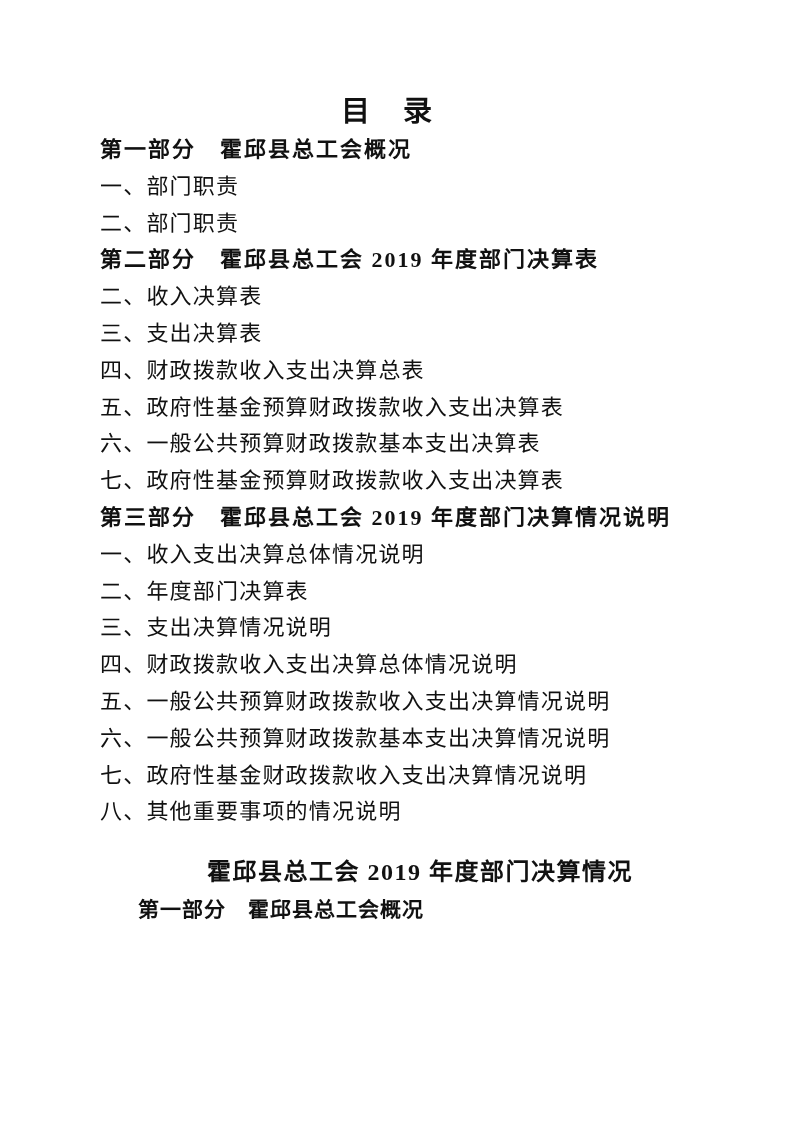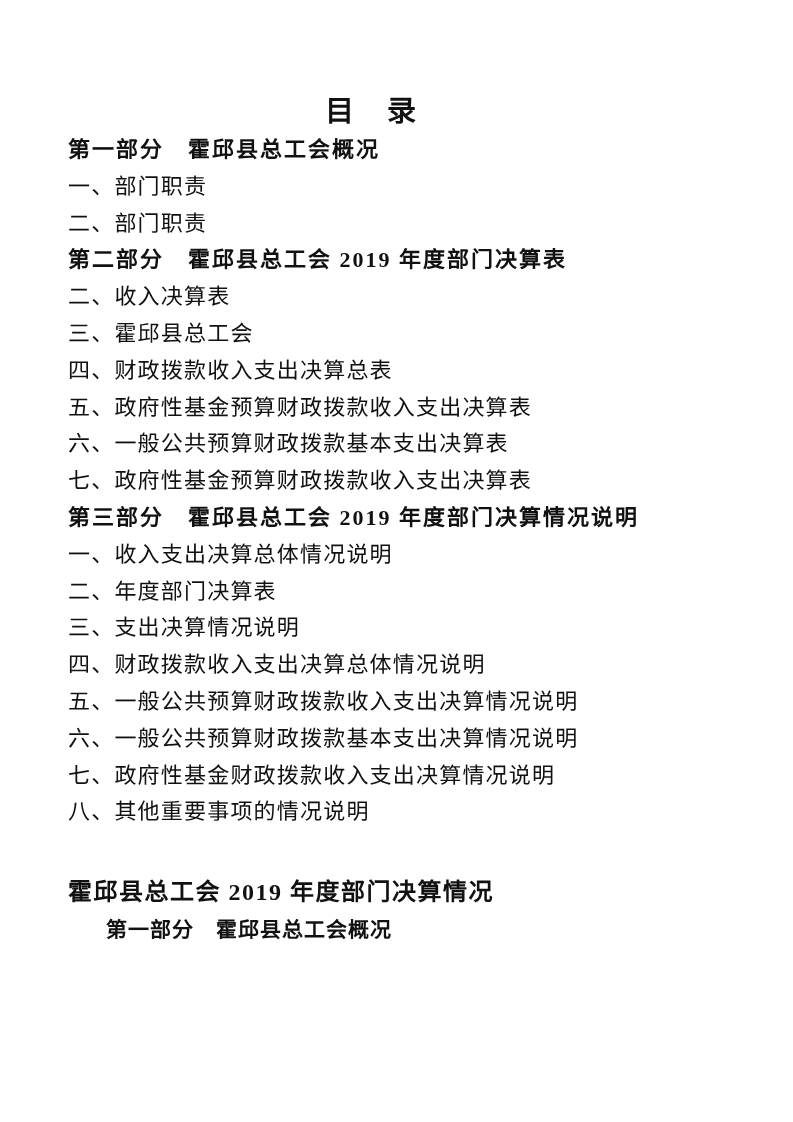--- a/index.html
+++ b/index.html
@@ -10,21 +10,21 @@
   .page {
     position: relative;
     width: 793px;
     height: 1122px;
     background: #ffffff;
     color: #111111;
     overflow: hidden;
     font-family: "Liberation Serif", "DejaVu Serif", serif;
   }
   .content {
-    padding: 90px 118px 0 68px;
+    padding: 90px 118px 0 100px;
   }
   .toc-title {
     font-size: 29px;
     font-weight: bold;
     line-height: 42px;
     text-align: center;
     letter-spacing: 2px;
     white-space: pre-wrap;
   }
   .toc-list {
@@ -35,26 +35,26 @@
     font-size: 22px;
     line-height: 36.8px;
     letter-spacing: 1.2px;
     white-space: pre-wrap;
   }
   .toc-line.section {
     font-weight: bold;
     letter-spacing: 2px;
   }
   .body-title {
-    margin-top: 40px;
+    margin-top: 20px;
     padding-right: 42px;
     font-size: 24px;
     font-weight: bold;
     line-height: 42px;
-    text-align: left;
+    text-align: right;
     letter-spacing: 1.5px;
     white-space: pre-wrap;
   }
   .body-heading {
     margin-top: 2px;
     padding-left: 38px;
     font-family: "Liberation Sans", "DejaVu Sans", sans-serif;
     font-size: 21px;
     font-weight: bold;
     line-height: 30px;
@@ -69,21 +69,21 @@
   <div class="content">
 
     <div class="toc-title">目　录</div>
 
     <div class="toc-list">
       <div class="toc-line section">第一部分　霍邱县总工会概况</div>
       <div class="toc-line item">一、部门职责</div>
       <div class="toc-line item">二、部门职责</div>
       <div class="toc-line section">第二部分　霍邱县总工会 2019 年度部门决算表</div>
       <div class="toc-line item">二、收入决算表</div>
-      <div class="toc-line item">三、霍邱县总工会</div>
+      <div class="toc-line item">三、支出决算表</div>
       <div class="toc-line item">四、财政拨款收入支出决算总表</div>
       <div class="toc-line item">五、政府性基金预算财政拨款收入支出决算表</div>
       <div class="toc-line item">六、一般公共预算财政拨款基本支出决算表</div>
       <div class="toc-line item">七、政府性基金预算财政拨款收入支出决算表</div>
       <div class="toc-line section">第三部分　霍邱县总工会 2019 年度部门决算情况说明</div>
       <div class="toc-line item">一、收入支出决算总体情况说明</div>
       <div class="toc-line item">二、年度部门决算表</div>
       <div class="toc-line item">三、支出决算情况说明</div>
       <div class="toc-line item">四、财政拨款收入支出决算总体情况说明</div>
       <div class="toc-line item">五、一般公共预算财政拨款收入支出决算情况说明</div>

